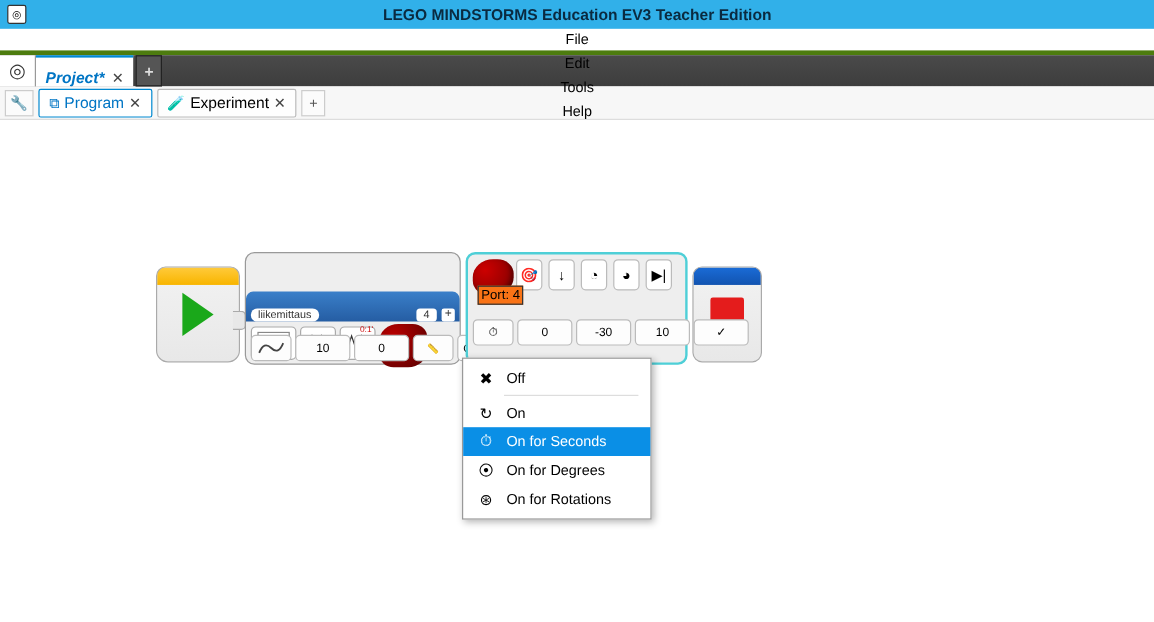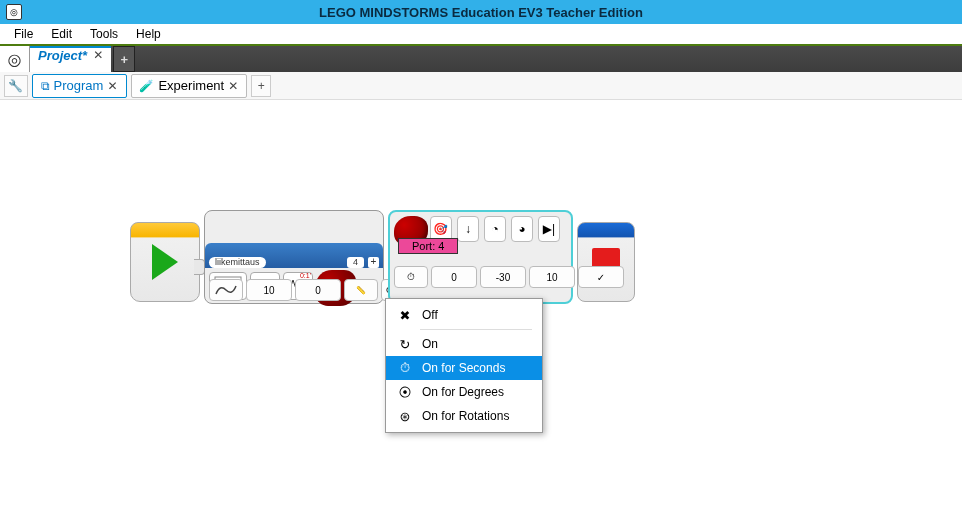--- a/index.html
+++ b/index.html
@@ -4,27 +4,27 @@
 <style>
 * { box-sizing: border-box; margin: 0; padding: 0; font-family: "Segoe UI", Tahoma, sans-serif; }
 body { width: 962px; height: 518px; background: #fff; overflow: hidden; position: relative; }
 
 
 .titlebar { height: 24px; background: #31b0e9; display: flex; align-items: center; position: relative; }
 .app-icon { width: 16px; height: 16px; margin-left: 6px; background: #fff; border: 1px solid #333; border-radius: 2px; display: flex; align-items: center; justify-content: center; font-size: 9px; }
 .title-text { position: absolute; left: 50%; transform: translateX(-50%); font-size: 13px; color: #0a2a40; font-weight: 600; }
 
 
-.menubar { height: 22px; background: #fff; border-bottom: 2px solid #4d7c0f; display: flex; align-items: center; padding: 0 6px; gap: 2px; }
+.menubar { height: 22px; background: #fff; border-bottom: 4px solid #4d7c0f; display: flex; align-items: center; padding: 0 6px; gap: 2px; flex-direction: column; }
 .menu-item { font-size: 12px; padding: 2px 8px; cursor: pointer; }
 
 
 .project-row { height: 26px; background: linear-gradient(#4a4a4a,#3d3d3d); display: flex; align-items: stretch; }
 .ev3-btn { width: 30px; display: flex; align-items: center; justify-content: center; background: #fff; border-right: 1px solid #999; color:#333; }
-.project-tab { background: #fff; border-top: 2px solid #0089d1; display: flex; align-items: flex-start; padding: 0 8px; gap: 6px; }
+.project-tab { background: #fff; border-top: 2px solid #0089d1; display: flex; align-items: flex-end; padding: 0 8px; gap: 6px; }
 .project-tab-label { color: #0075c4; font-size: 13px; font-weight: 700; font-style: italic; }
 .tab-close { font-size: 12px; color: #444; cursor: pointer; }
 .tab-add { width: 22px; display: flex; align-items: center; justify-content: center; background: #555; color: #ddd; margin-left: 2px; font-size: 13px; font-weight: bold; cursor: pointer; border:1px solid #222;}
 
 
 .program-row { height: 28px; background: #f7f7f7; border-bottom: 1px solid #ddd; display: flex; align-items: center; padding-left: 4px; gap: 4px; }
 .tool-btn { width: 24px; height: 22px; border: 1px solid #ccc; background: #fbfbfb; display:flex;align-items:center;justify-content:center;font-size:12px;color:#555;}
 .sub-tab { height: 24px; display: flex; align-items: center; padding: 0 8px; border: 1px solid #bbb; background: #fefefe; font-size: 13px; gap:4px; border-radius:2px; }
 .sub-tab.active { border-color: #0089d1; color: #0075c4; background:#fff; }
 .sub-tab-icon { font-size:12px; }
@@ -57,21 +57,21 @@
 .motor-body{height:78px;position:relative;padding:4px;}
 .motor-icons{display:flex;gap:5px;margin-left:36px;}
 .m-icon{width:22px;height:26px;border:1px solid #bbb;background:#fff;border-radius:4px;display:flex;align-items:center;justify-content:center;font-size:12px;}
 .motor-img{position:absolute;left:4px;top:4px;width:34px;height:30px;background:radial-gradient(circle at 30% 30%,#cc0000,#7a0000);border-radius:50% 40% 50% 40%;box-shadow:inset -2px -2px 4px rgba(0,0,0,.4);}
 .motor-row2{position:absolute;bottom:2px;left:4px;display:flex;gap:3px;}
 
 .stop-block{width:58px;height:80px;margin-top:12px;background:linear-gradient(#1a6bd6,#1254b1 18%,#f0f0f0 19%,#e8e8e8);border:1px solid #aaa;border-radius:8px;display:flex;align-items:center;justify-content:center;}
 .stop-sq{width:28px;height:28px;background:#e41c1c;border-radius:2px;}
 
 
-.port-tooltip{position:absolute;left:398px;top:138px;background:#ec4899;border:1px solid #333;font-size:11px;padding:1px 13px;z-index:5;}
+.port-tooltip{position:absolute;left:398px;top:138px;background:#f97316;border:1px solid #333;font-size:11px;padding:1px 2px;z-index:5;}
 
 
 .mode-dropdown{position:absolute;left:385px;top:198px;width:158px;background:#fff;border:1px solid #999;box-shadow:2px 2px 6px rgba(0,0,0,.3);padding:4px 0;z-index:4;}
 .dd-item{display:flex;align-items:center;gap:8px;padding:3px 10px;font-size:12px;cursor:pointer;}
 .dd-item .dd-icon{width:18px;height:18px;display:flex;align-items:center;justify-content:center;font-size:13px;border-radius:50%;}
 .dd-item.selected{background:#0a8fe6;color:#fff;}
 .dd-item.selected .dd-icon{color:#fff;}
 .dd-sep{height:1px;background:#ddd;margin:2px 10px 2px 34px;}
 </style>
 </head>

